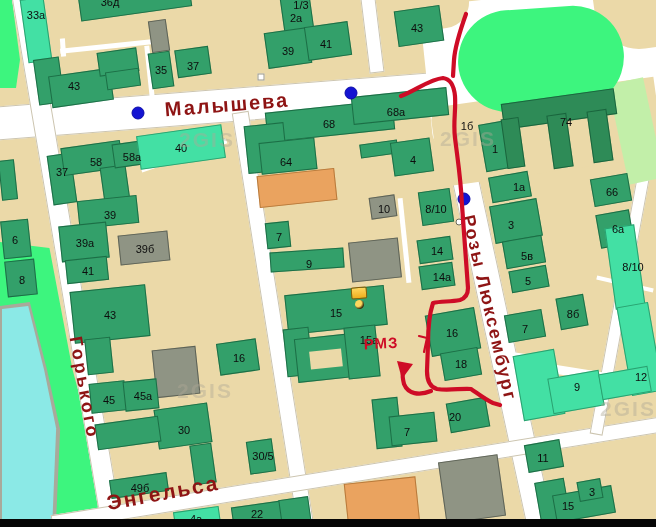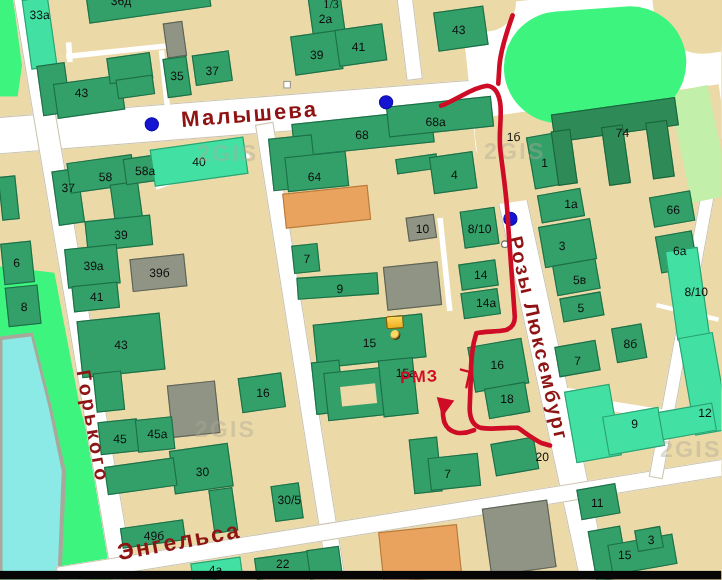--- a/index.html
+++ b/index.html
@@ -178,40 +178,40 @@
       <div class="bld bd" style="left: 504px; top: 118px; width: 18px; height: 50px; transform: rotate(-8deg);"></div>
       <div class="bld bd" style="left: 550px; top: 114px; width: 20px; height: 54px; transform: rotate(-8deg);"></div>
       <div class="bld bd" style="left: 590px; top: 110px; width: 20px; height: 52px; transform: rotate(-8deg);"></div>
     </div>
   <div id="label-layer">
       <div class="blabel" style="left: 110px; top: 2px;">36д</div>
       <div class="blabel" style="left: 36px; top: 15px;">33а</div>
       <div class="blabel" style="left: 74px; top: 86px;">43</div>
       <div class="blabel" style="left: 161px; top: 70px;">35</div>
       <div class="blabel" style="left: 193px; top: 66px;">37</div>
-      <div class="blabel" style="left: 301px; top: 5px; font-family: Liberation Serif, serif;">1/3</div>
+      <div class="blabel" style="left: 301px; top: 5px;">1/3</div>
       <div class="blabel" style="left: 296px; top: 18px;">2а</div>
       <div class="blabel" style="left: 288px; top: 51px;">39</div>
       <div class="blabel" style="left: 326px; top: 44px;">41</div>
       <div class="blabel" style="left: 417px; top: 28px;">43</div>
       <div class="blabel" style="left: 329px; top: 124px;">68</div>
       <div class="blabel" style="left: 396px; top: 112px;">68а</div>
       <div class="blabel" style="left: 286px; top: 162px;">64</div>
       <div class="blabel" style="left: 413px; top: 160px;">4</div>
       <div class="blabel" style="left: 384px; top: 209px;">10</div>
       <div class="blabel" style="left: 436px; top: 209px;">8/10</div>
       <div class="blabel" style="left: 279px; top: 237px;">7</div>
       <div class="blabel" style="left: 309px; top: 264px;">9</div>
       <div class="blabel" style="left: 437px; top: 251px;">14</div>
       <div class="blabel" style="left: 442px; top: 277px;">14а</div>
       <div class="blabel" style="left: 336px; top: 313px;">15</div>
       <div class="blabel" style="left: 369px; top: 340px;">15а</div>
       <div class="blabel" style="left: 452px; top: 333px;">16</div>
       <div class="blabel" style="left: 461px; top: 364px;">18</div>
-      <div class="blabel" style="left: 493px; top: 417px;">20</div>
+      <div class="blabel" style="left: 455px; top: 417px;">20</div>
       <div class="blabel" style="left: 407px; top: 432px;">7</div>
       <div class="blabel" style="left: 62px; top: 172px;">37</div>
       <div class="blabel" style="left: 96px; top: 162px;">58</div>
       <div class="blabel" style="left: 132px; top: 157px;">58а</div>
       <div class="blabel" style="left: 181px; top: 148px;">40</div>
       <div class="blabel" style="left: 110px; top: 215px;">39</div>
       <div class="blabel" style="left: 85px; top: 243px;">39а</div>
       <div class="blabel" style="left: 145px; top: 249px;">39б</div>
       <div class="blabel" style="left: 88px; top: 271px;">41</div>
       <div class="blabel" style="left: 15px; top: 240px;">6</div>

